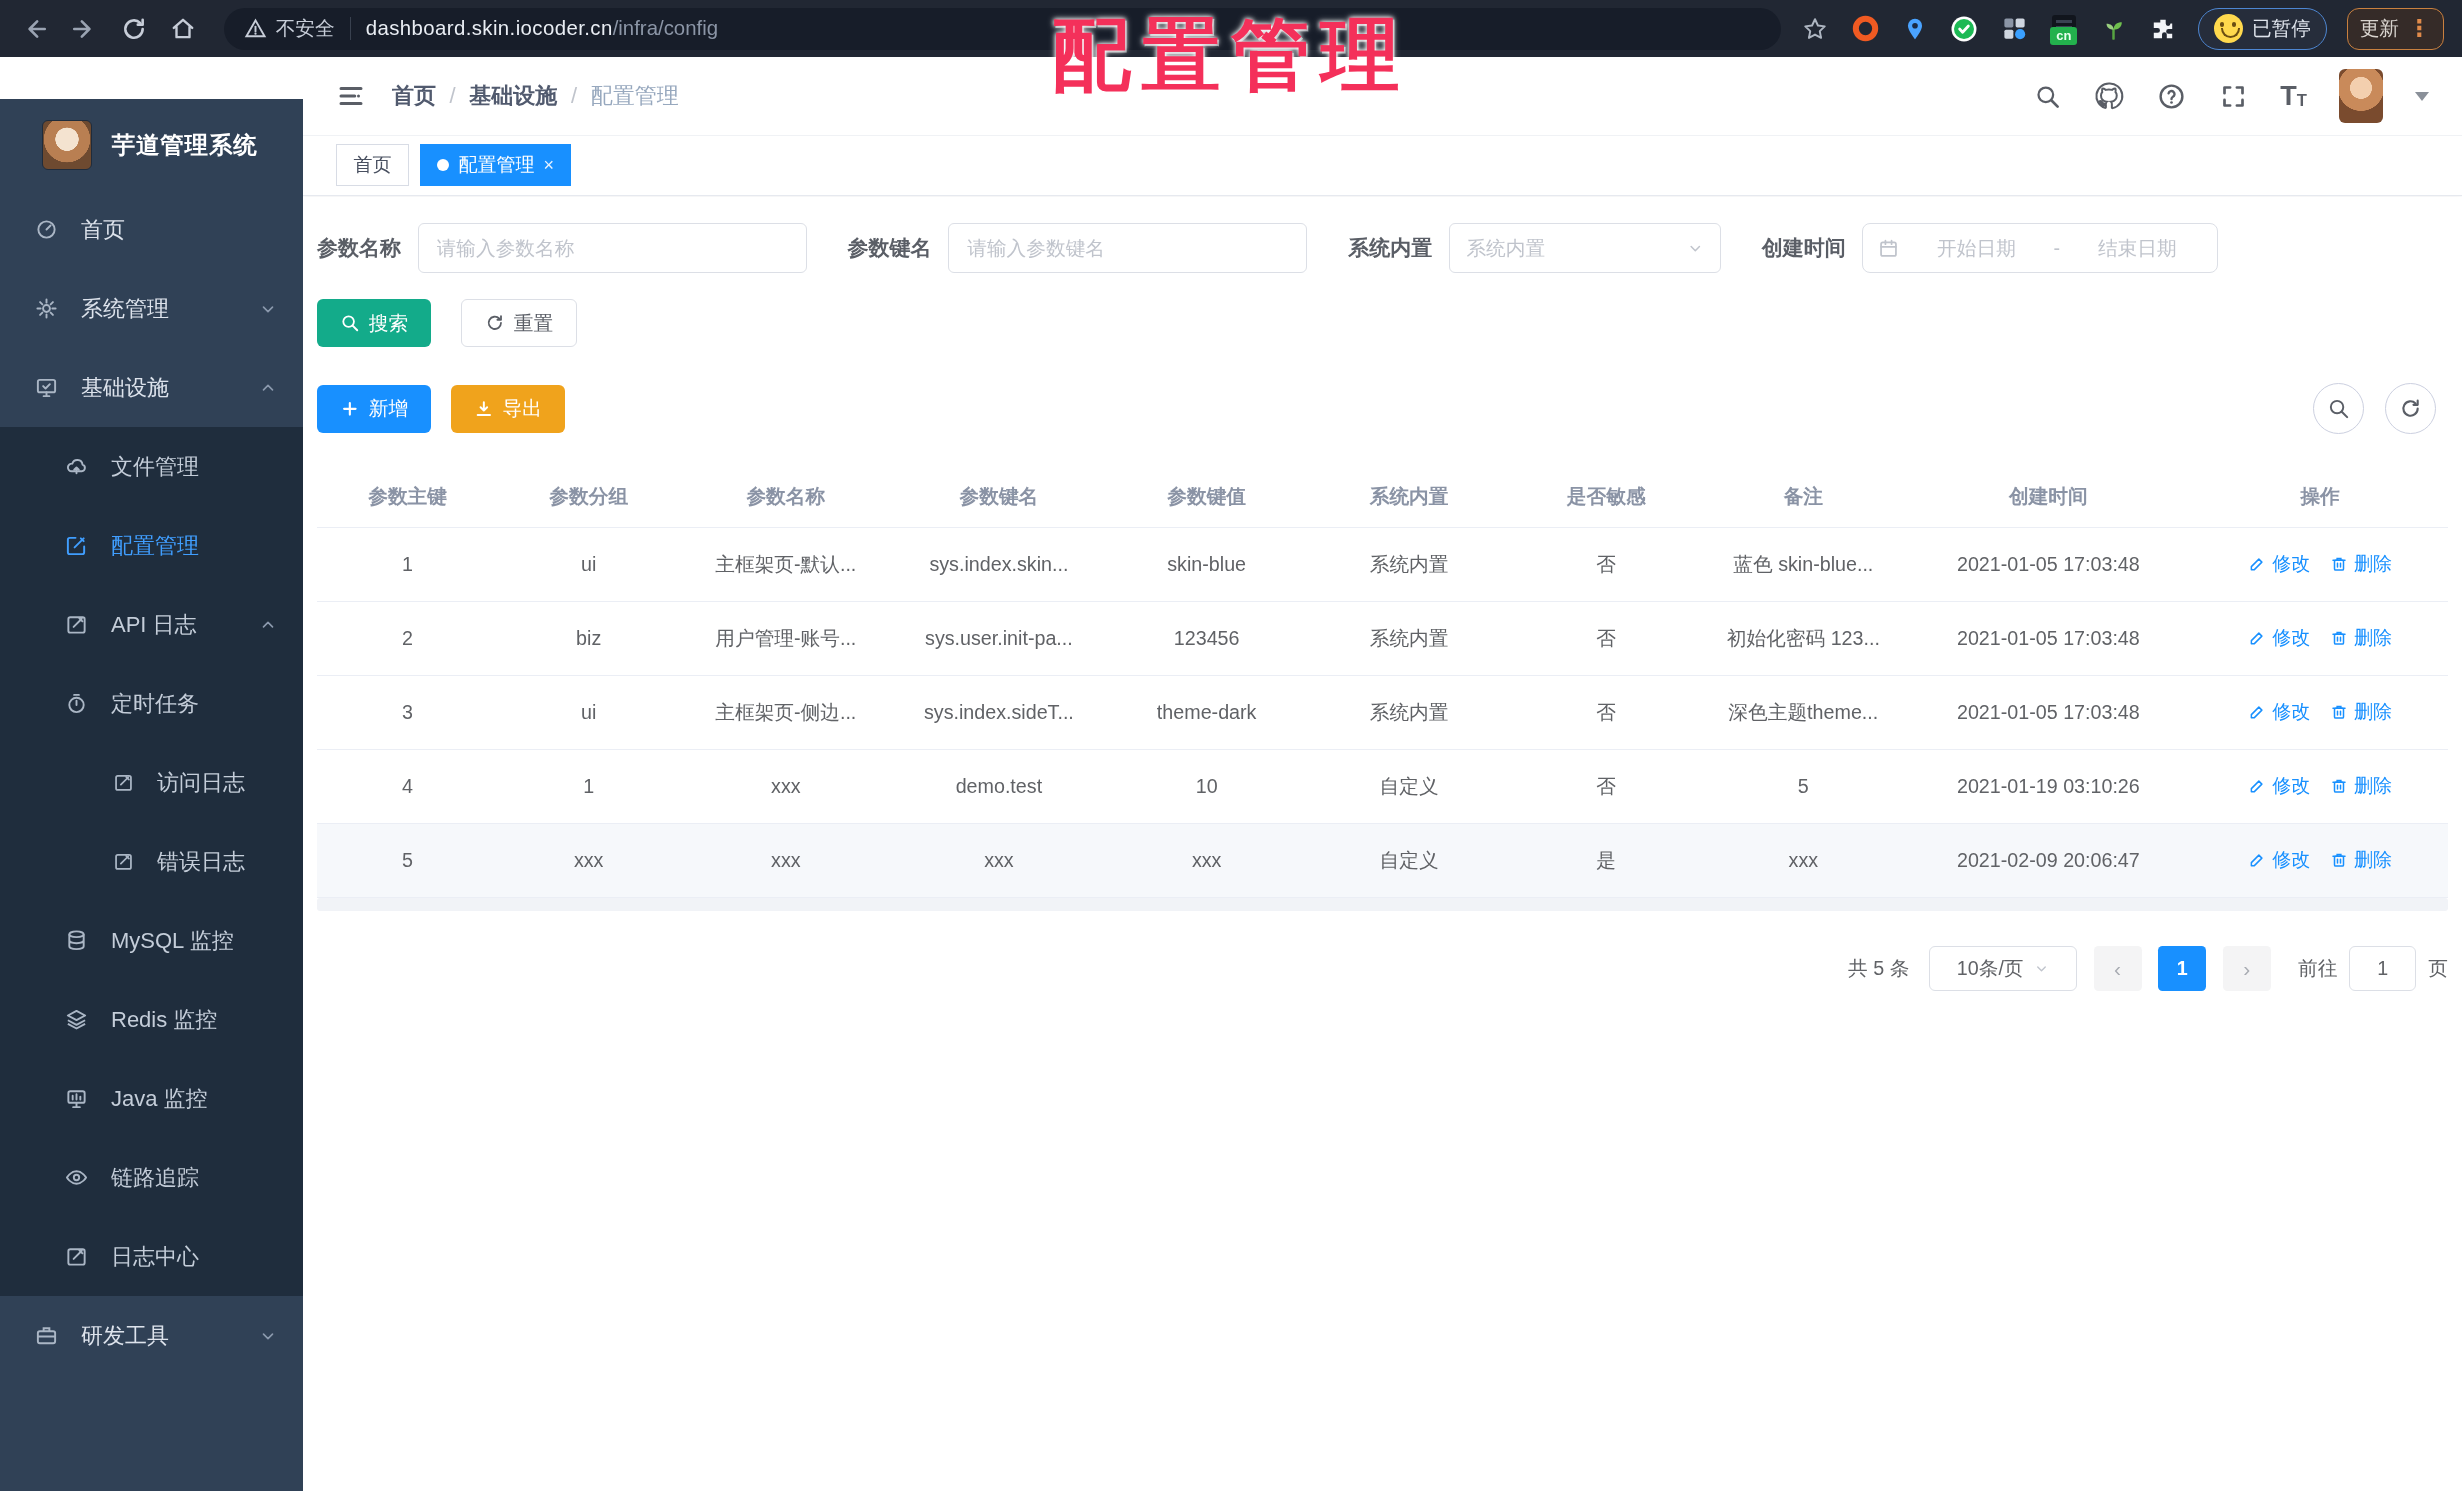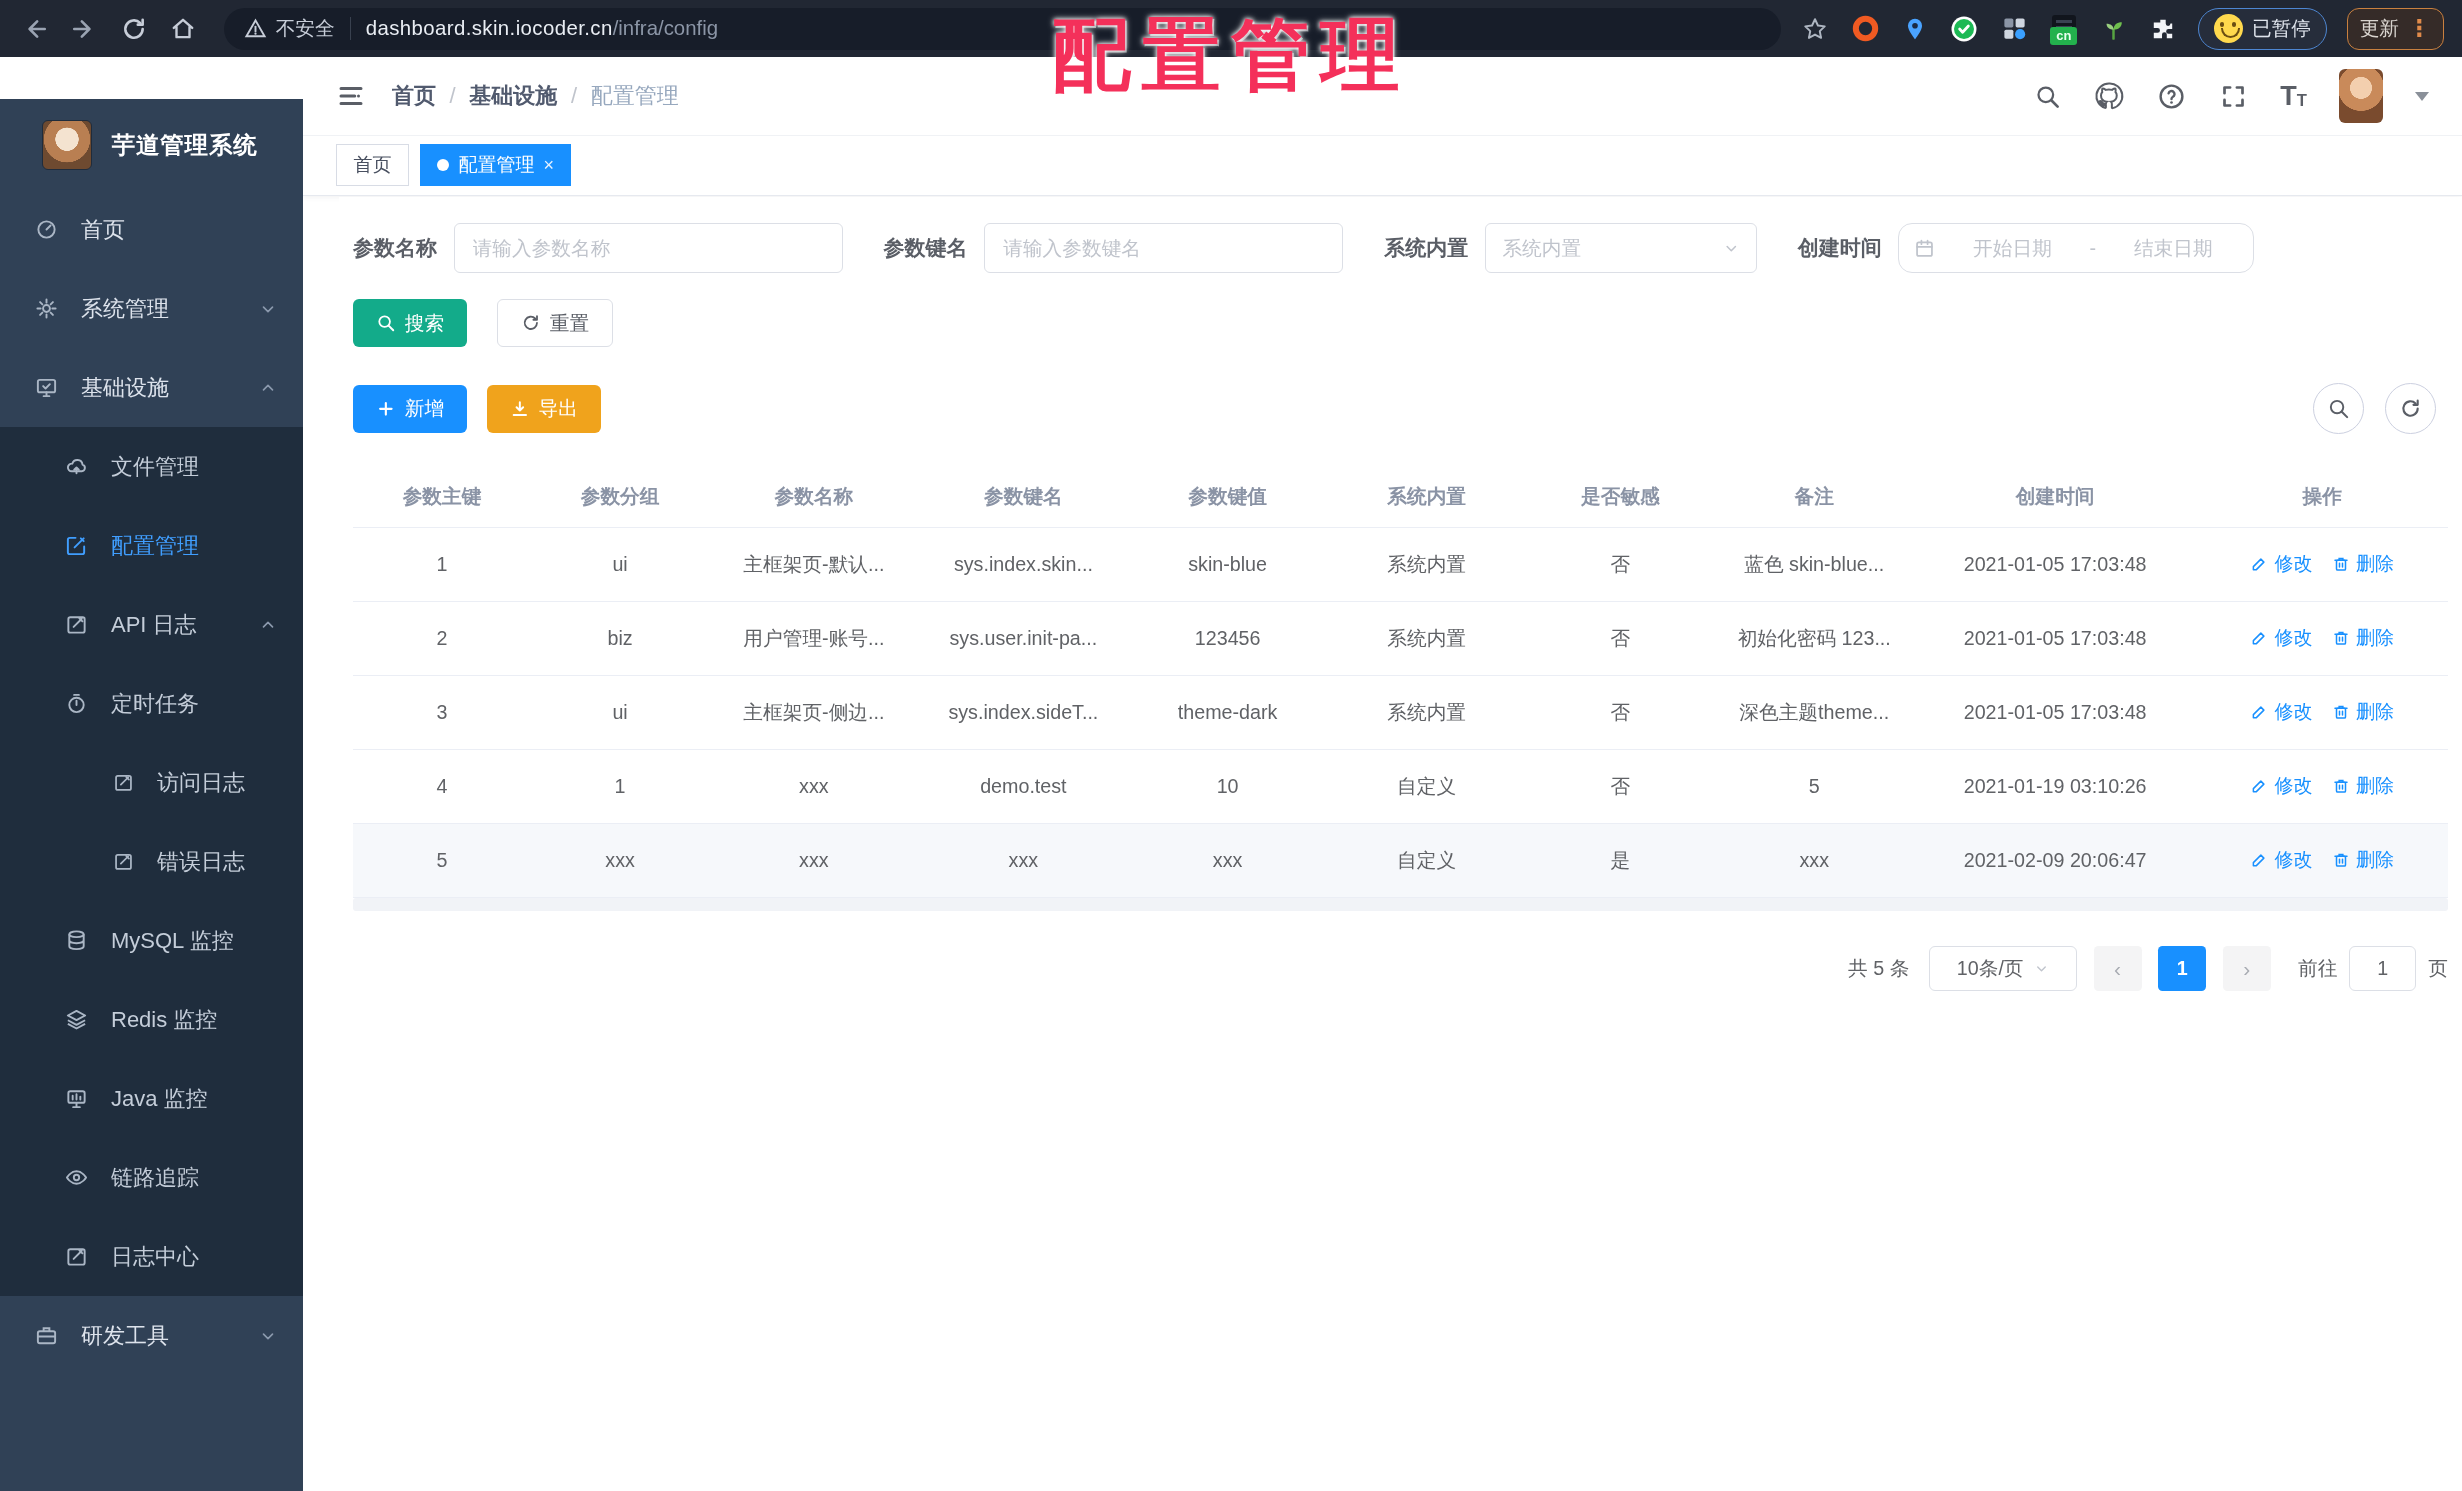--- a/index.html
+++ b/index.html
@@ -93,29 +93,29 @@
     position:absolute; top:135px; left:303px; right:0; height:61px; background:#fff;
     display:flex; align-items:center; padding:0 33px; gap:10.6px;
     border-bottom:0.8px solid #e6e9ef; box-shadow:0 1.5px 4.5px rgba(60,70,90,.06);
   }
   .tag { height:42px; display:flex; align-items:center; padding:0 16.6px; border:0.8px solid #d8dce5; background:#fff; color:#495060; font-size:19px; gap:9px; cursor:pointer; }
   .tag.active { background:#1890ff; border-color:#1890ff; color:#fff; }
   .tag .dot { width:12px; height:12px; border-radius:50%; background:#fff; }
   .tag .x { font-size:18px; color:#e8f2ff; }
 
   
-  .main { position:absolute; top:197px; left:303px; right:0; bottom:0; background:#fff; padding:23px 14px;margin-left:36px; }
+  .main { position:absolute; top:197px; left:303px; right:0; bottom:0; background:#fff; padding:23px 14px; }
   .filter-row { display:flex; align-items:center; flex-wrap:nowrap; gap:0; margin-top:3px; }
   .f-label { font-weight:bold; color:#5a5e66; font-size:21px; margin-right:16.6px; white-space:nowrap; }
   .f-group { display:flex; align-items:center; margin-right:41px; }
   .inp { height:50px; border:0.8px solid #dcdfe6; border-radius:6px; font-size:19.7px; color:#606266; padding:0 18px; font-family:inherit; background:#fff; }
   .inp::placeholder { color:#c0c4cc; }
   .sel { width:272px; height:50px; border:0.8px solid #dcdfe6; border-radius:6px; display:flex; align-items:center; padding:0 16.6px; color:#c0c4cc; cursor:pointer; }
   .sel .chev { margin-left:auto; color:#c0c4cc; }
-  .daterange { width:356px; height:50px; border:0.8px solid #dcdfe6; border-radius:14px; display:flex; align-items:center; padding:0 15px; gap:12px; color:#c0c4cc; cursor:pointer; }
+  .daterange { width:356px; height:50px; border:0.8px solid #dcdfe6; border-radius:8px; display:flex; align-items:center; padding:0 15px; gap:12px; color:#c0c4cc; cursor:pointer; }
   .daterange .ph { flex:1; text-align:center; }
   .btn { height:48px; border:none; border-radius:6px; font-size:19.7px; display:inline-flex; align-items:center; justify-content:center; gap:9px; padding:0 23px; cursor:pointer; font-family:inherit; }
   .btn-teal { background:#13ab8a; color:#fff; }
   .btn-plain { background:#fff; color:#5a5e66; border:0.8px solid #dcdfe6; }
   .btn-blue { background:#1890ff; color:#fff; }
   .btn-amber { background:#f0a31c; color:#fff; }
   .row1 { margin-top:26px; display:flex; gap:30px; }
   .row2 { margin-top:36px; display:flex; gap:19.7px; align-items:center; }
   .tool-circles { margin-left:auto; display:flex; gap:21px; margin-right:12px; }
   .circ { width:51px; height:51px; border-radius:50%; border:0.8px solid #ccd0e0; background:#fff; color:#5a5e66; display:flex; align-items:center; justify-content:center; cursor:pointer; }

